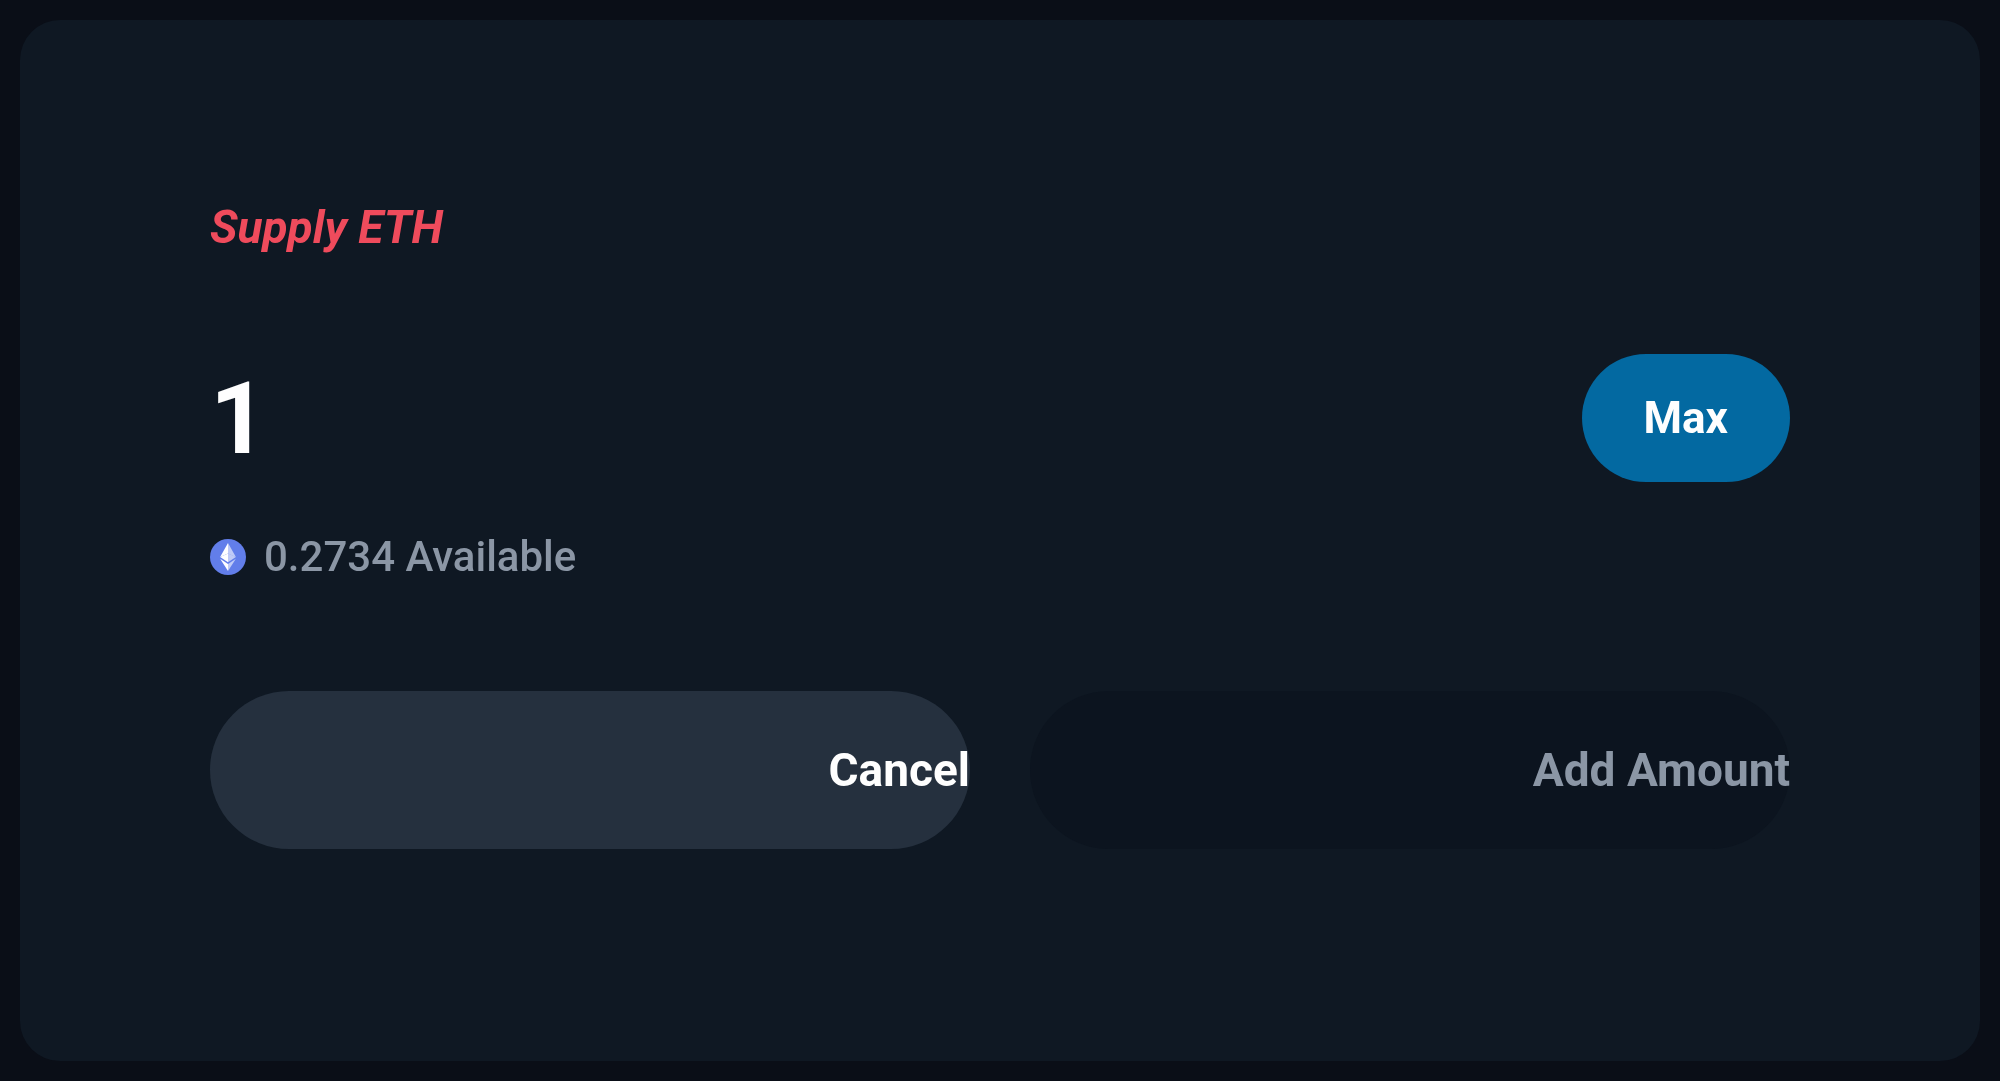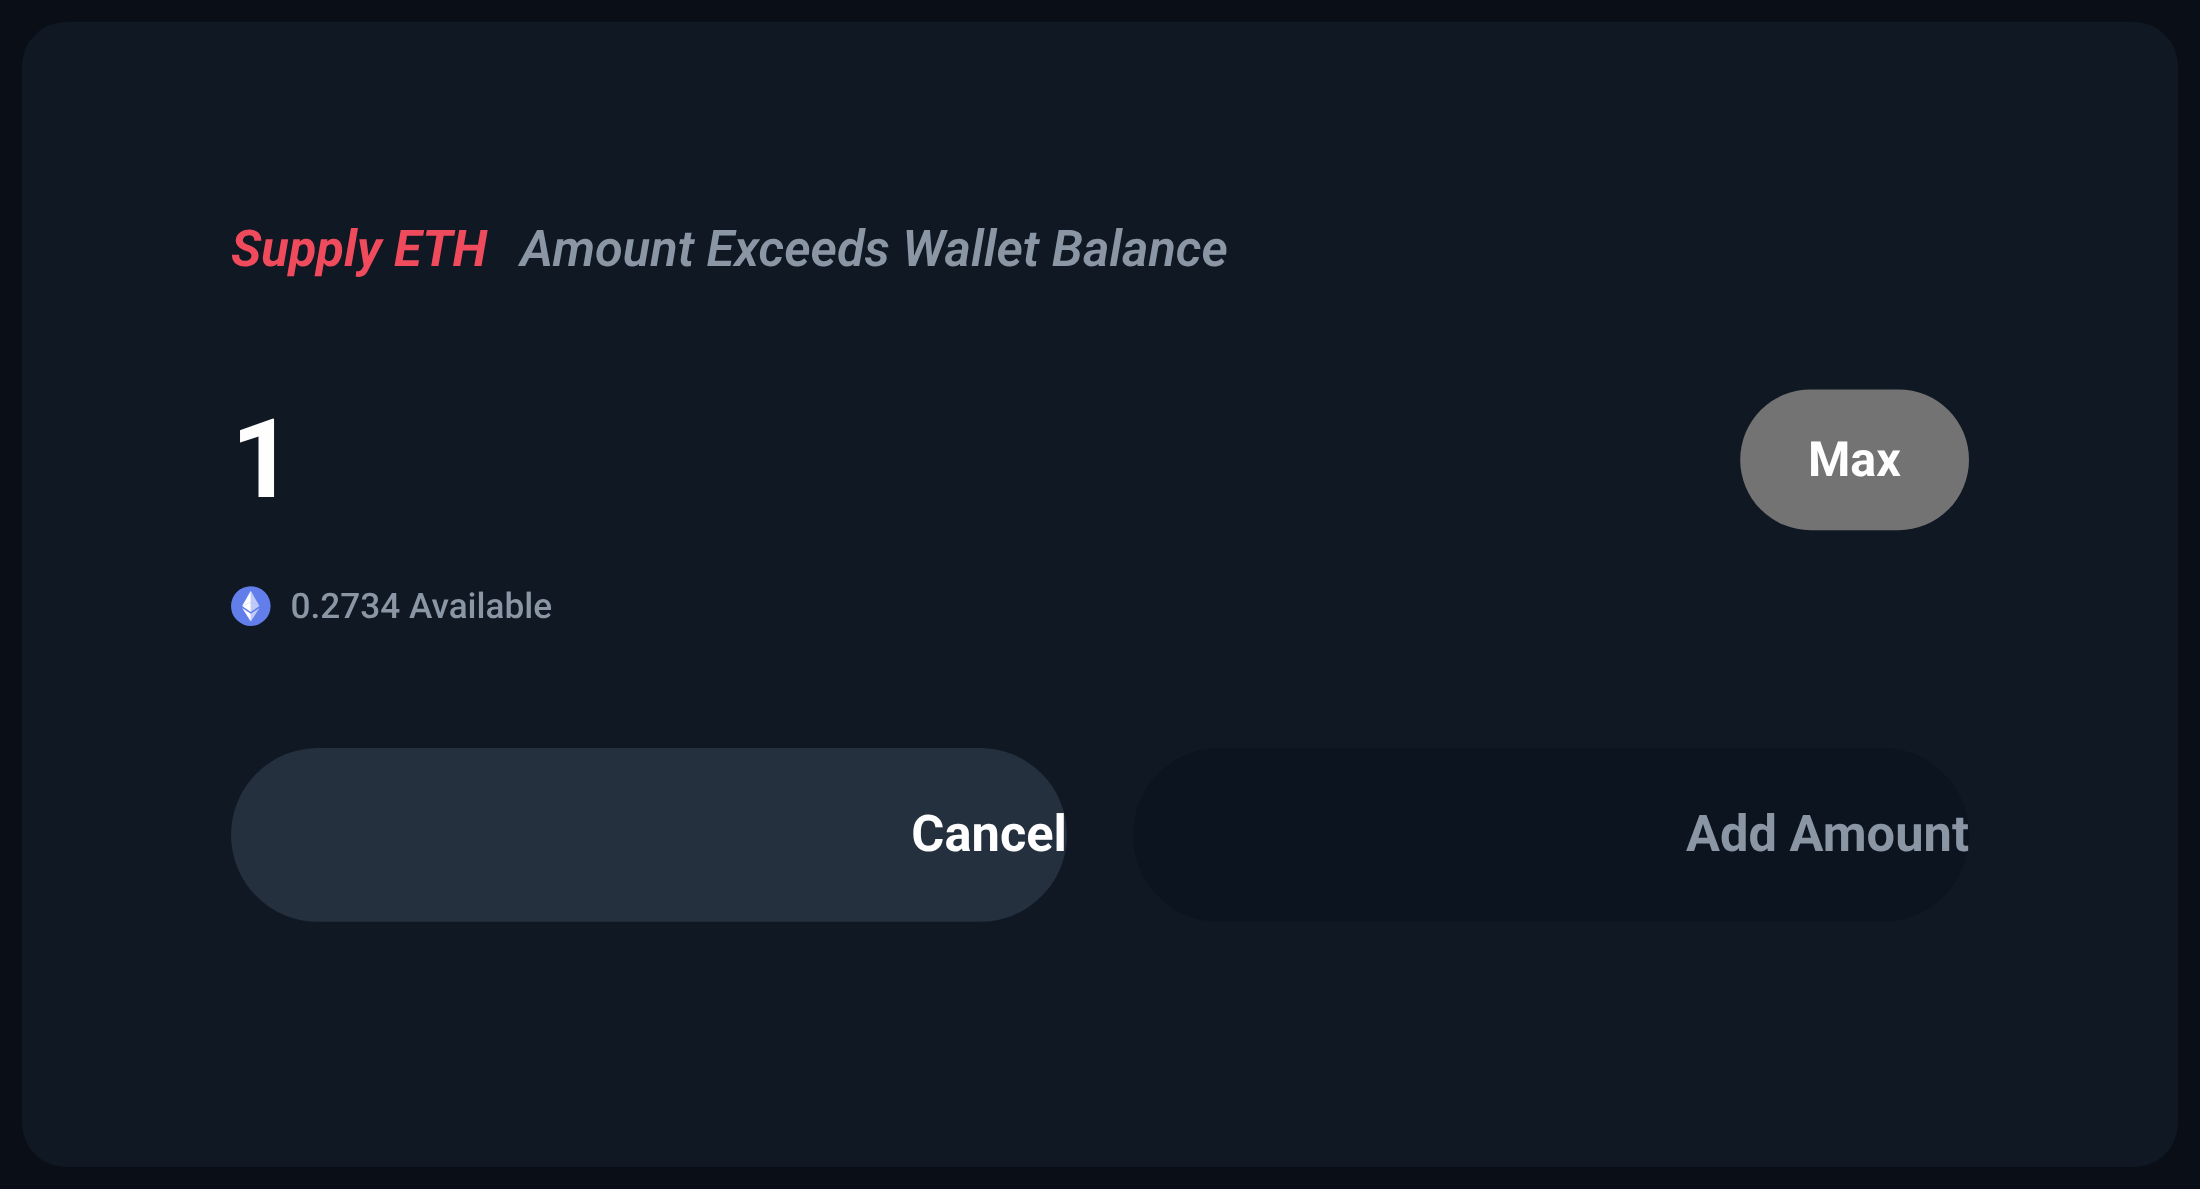--- a/index.html
+++ b/index.html
@@ -58,21 +58,21 @@
       border: none;
       color: #fefefe;
       font-size: 100px;
       font-weight: 700;
       outline: none;
       width: 60%;
       font-family: inherit;
     }
     
     .max-button {
-      background: #737373;
+      background: #0369a1;
       color: #fefefe;
       border: none;
       border-radius: 70px;
       padding: 38px 62px;
       font-size: 44px;
       font-weight: 700;
       cursor: pointer;
       font-family: inherit;
     }
     
@@ -93,21 +93,21 @@
       justify-content: center;
     }
     
     .eth-icon svg {
       width: 20px;
       height: 28px;
     }
     
     .balance-text {
       color: #8b96a5;
-      font-size: 32px;
+      font-size: 42px;
       font-weight: 500;
     }
     
     .button-row {
       display: flex;
       gap: 60px;
     }
     
     .btn {
       flex: 1;
@@ -131,21 +131,20 @@
       color: #8b96a5;
     }
   </style>
 </head>
 <body>
 
 <div class="panel">
 
   <div class="header">
     <span class="title">Supply ETH</span>
-    <span class="warning">Amount Exceeds Wallet Balance</span>
   </div>
 
   <div class="input-row">
     <input type="text" class="amount-input" value="1" style="">
     <button class="max-button">Max</button>
   </div>
 
   <div class="balance-row">
     <span class="eth-icon">
       <svg viewBox="0 0 20 32" fill="none">

